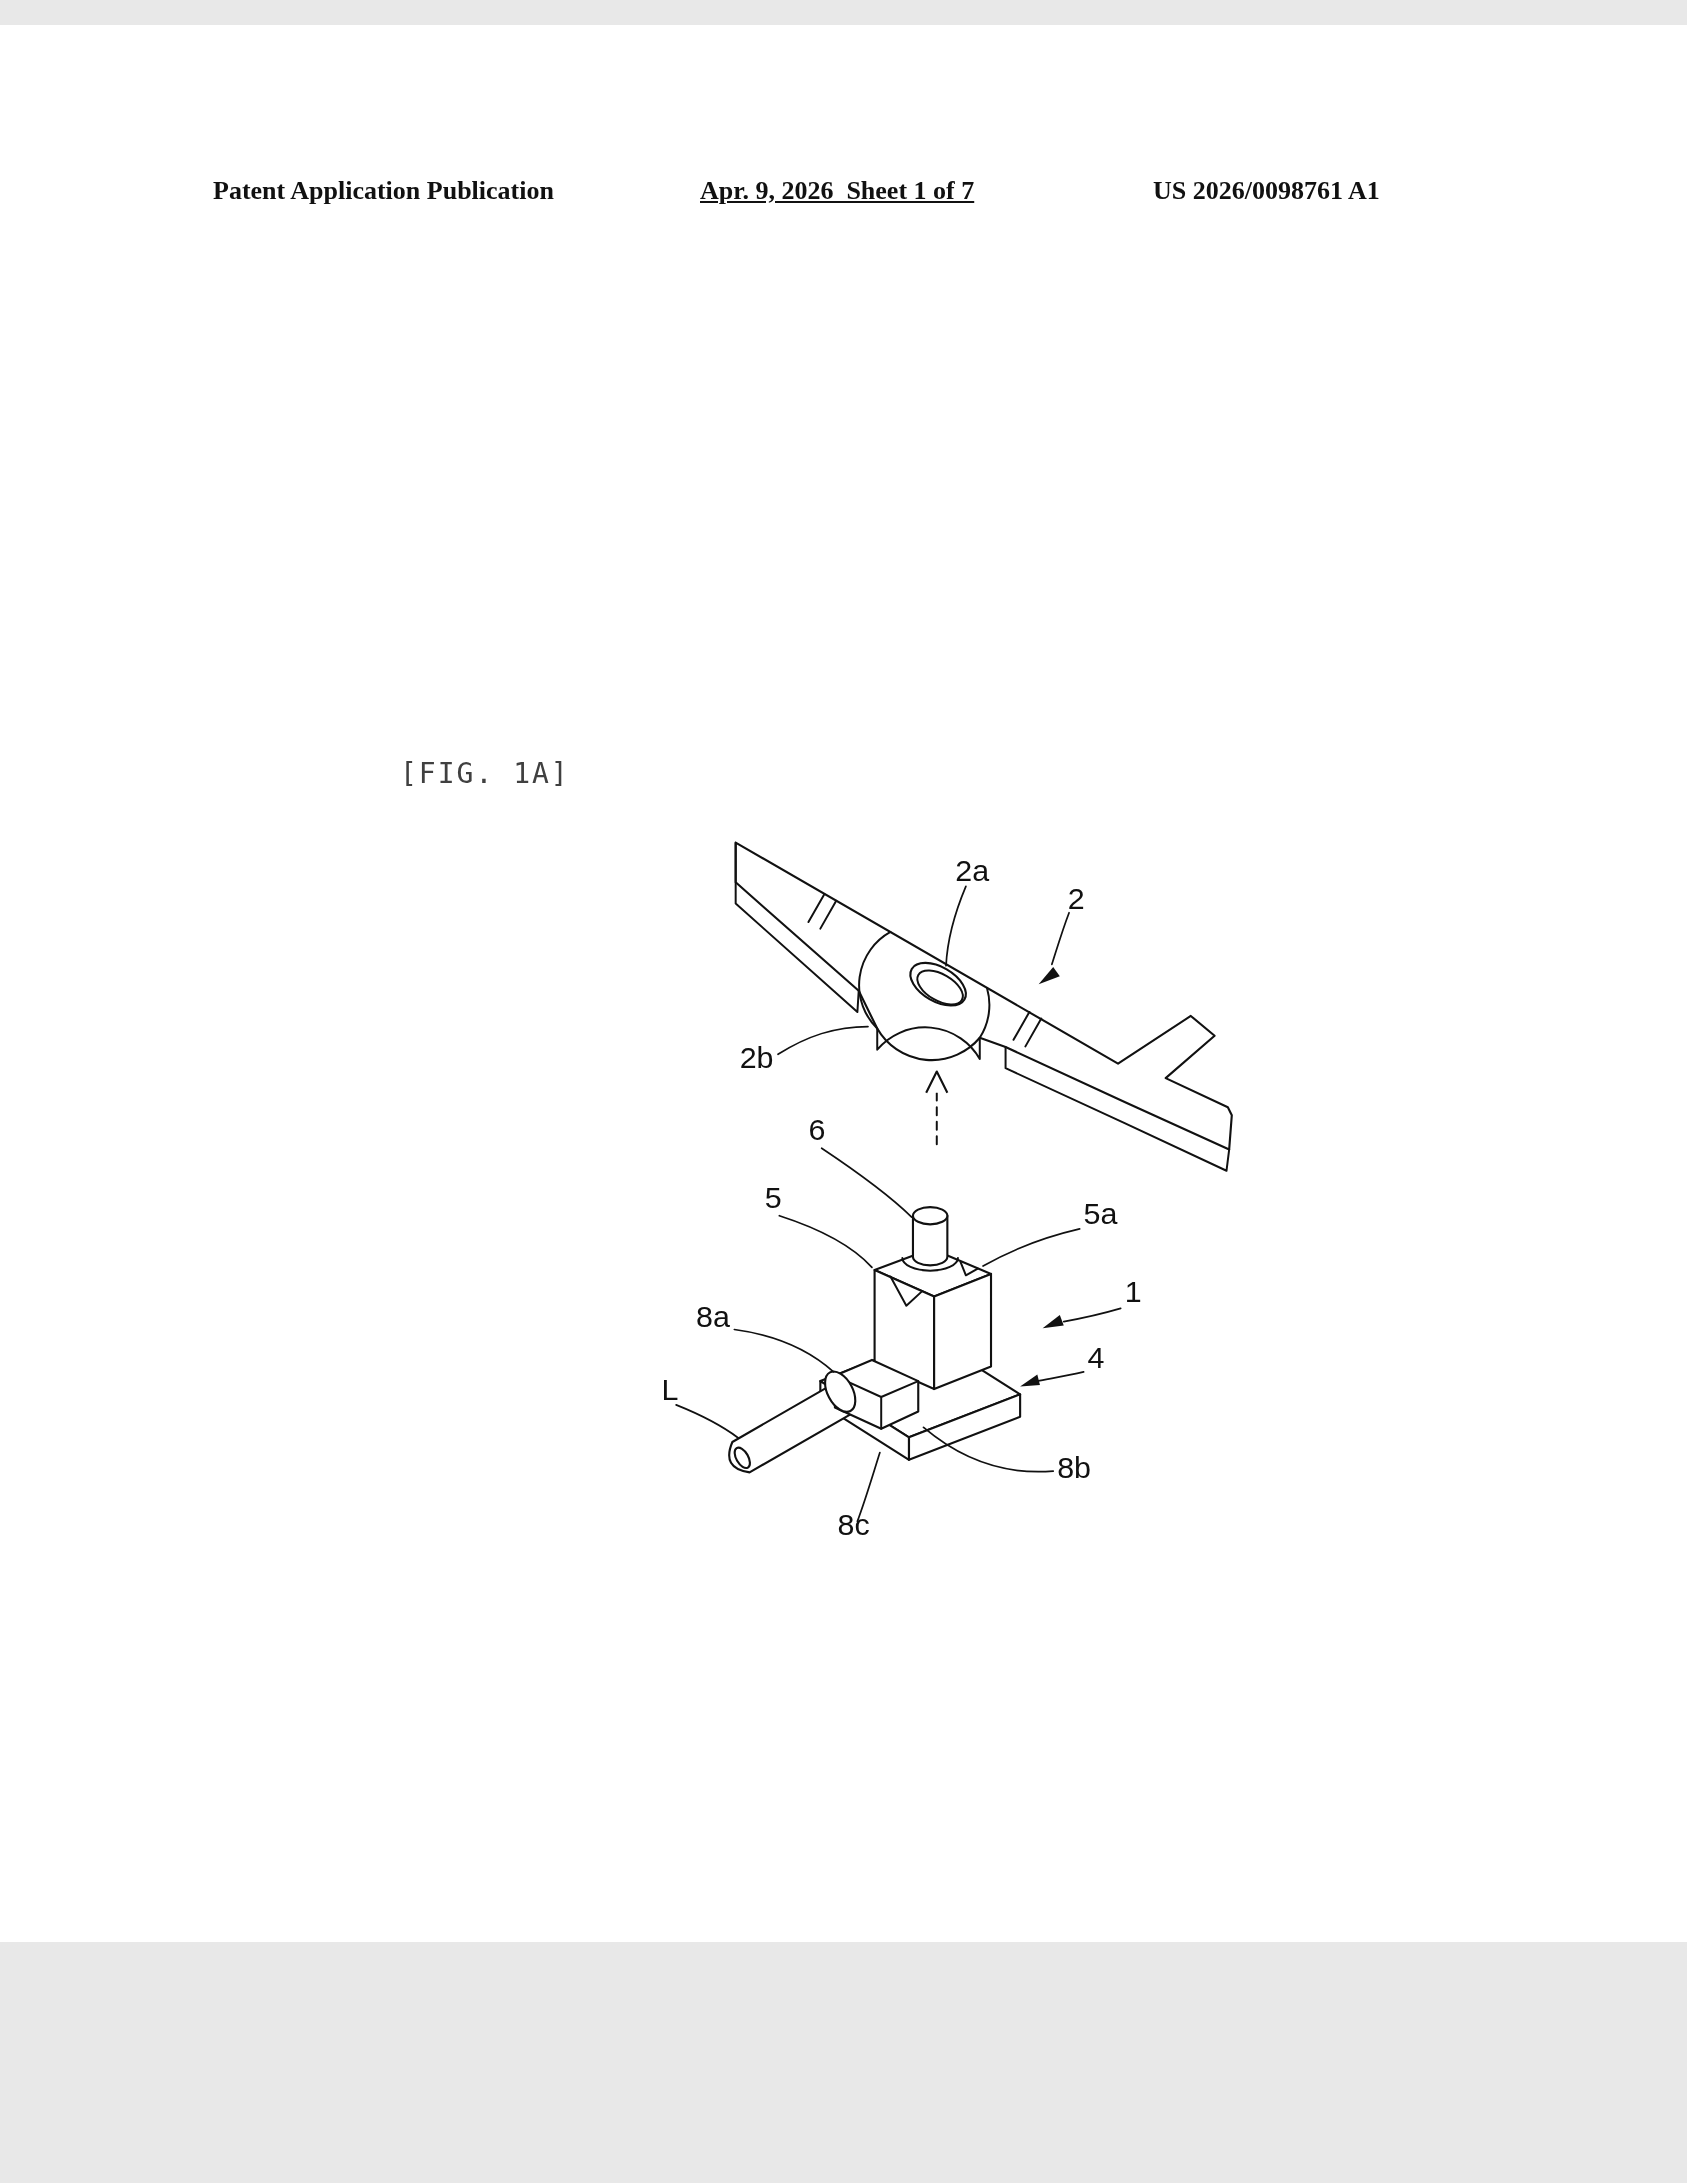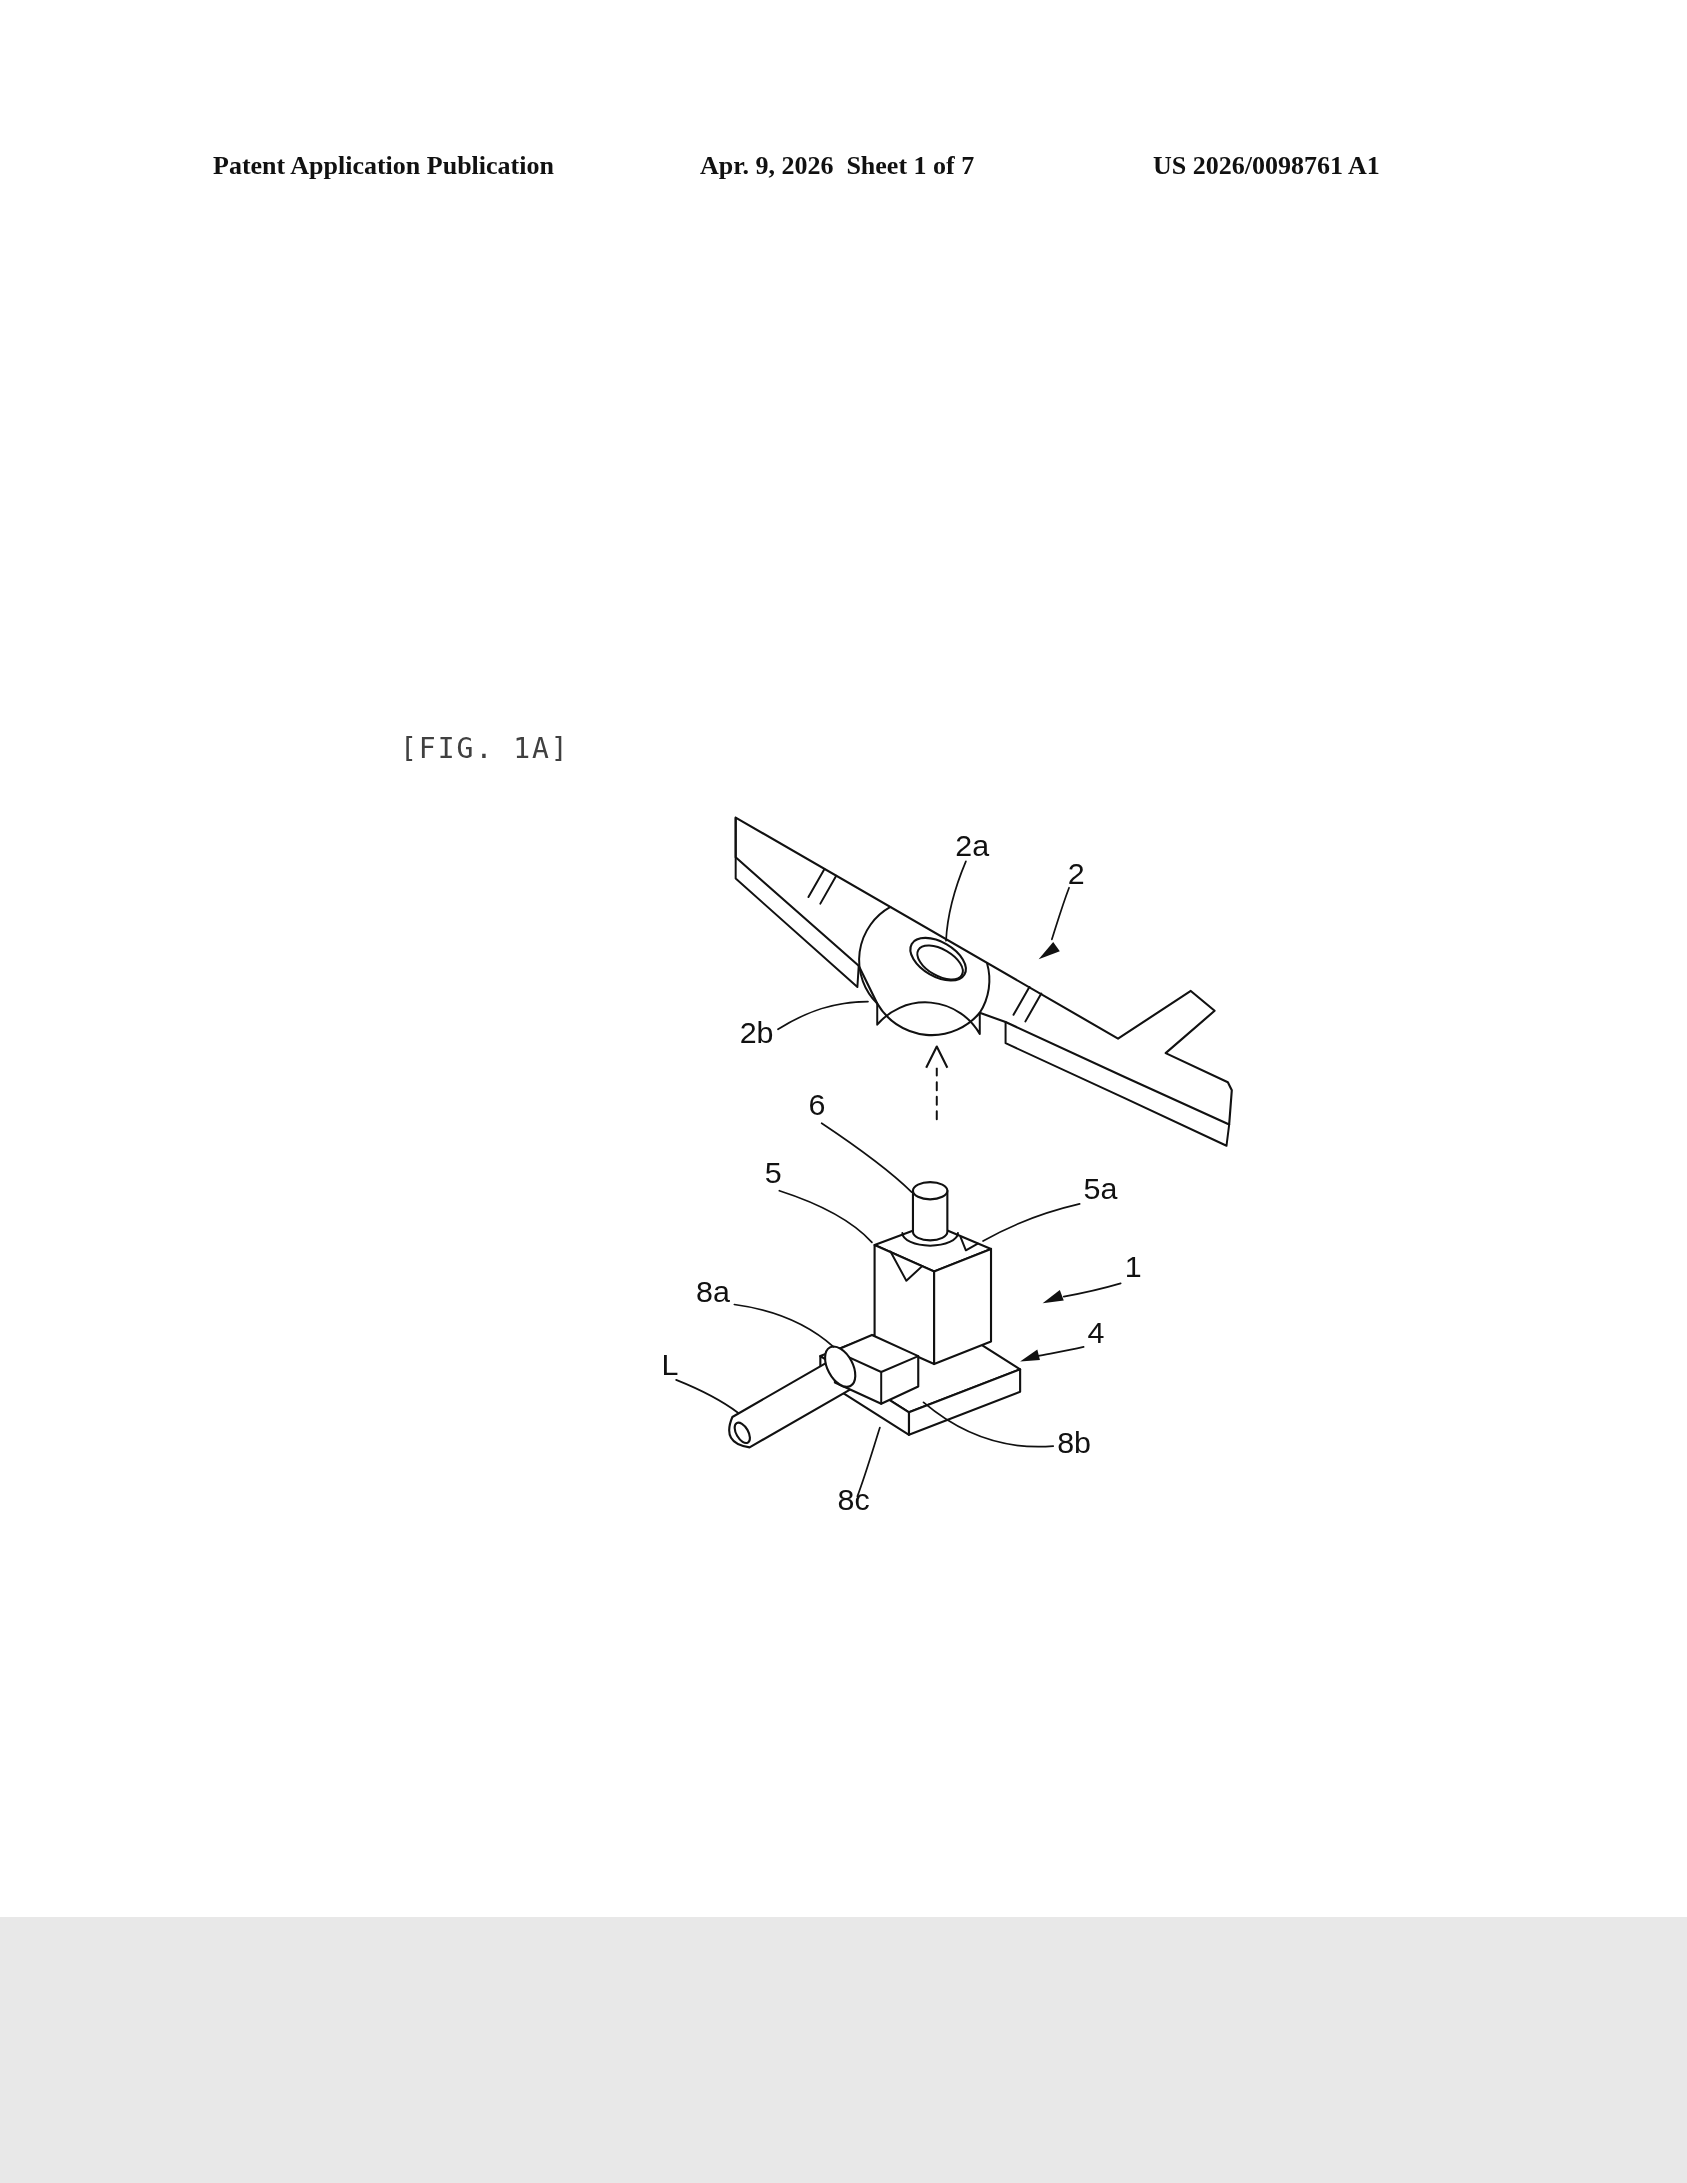--- a/index.html
+++ b/index.html
@@ -2,30 +2,31 @@
 <html style="font-size:10.6px"><head>
 <meta charset="utf-8">
 <style>
   html,body { margin:0; padding:0; background:#e8e8e8; }
   .page {
     position:relative;
     width:1687px; height:1917px;
     background:#ffffff;
     overflow:hidden;
     font-family:"Liberation Serif", serif;
+    margin-top:25px;
   }
   .hdr-text {
     position:absolute;
     top:151px;
     font:bold 26px "Liberation Serif", serif;
     color:#111;
     white-space:pre;
   }
   .hdr-left   { left:213px;  }
-  .hdr-center { left:700px; }
+  .hdr-center { left:700px;text-decoration:underline; }
   .hdr-right  { left:1153px;text-align:center; }
   .fig-label {
     position:absolute;
     left:400px; top:732px;
     font:28px "DejaVu Sans Mono", monospace;
     letter-spacing:2px;
     color:#404040;
     white-space:pre;
   }
   svg.drawing { position:absolute; left:0; top:0; }

